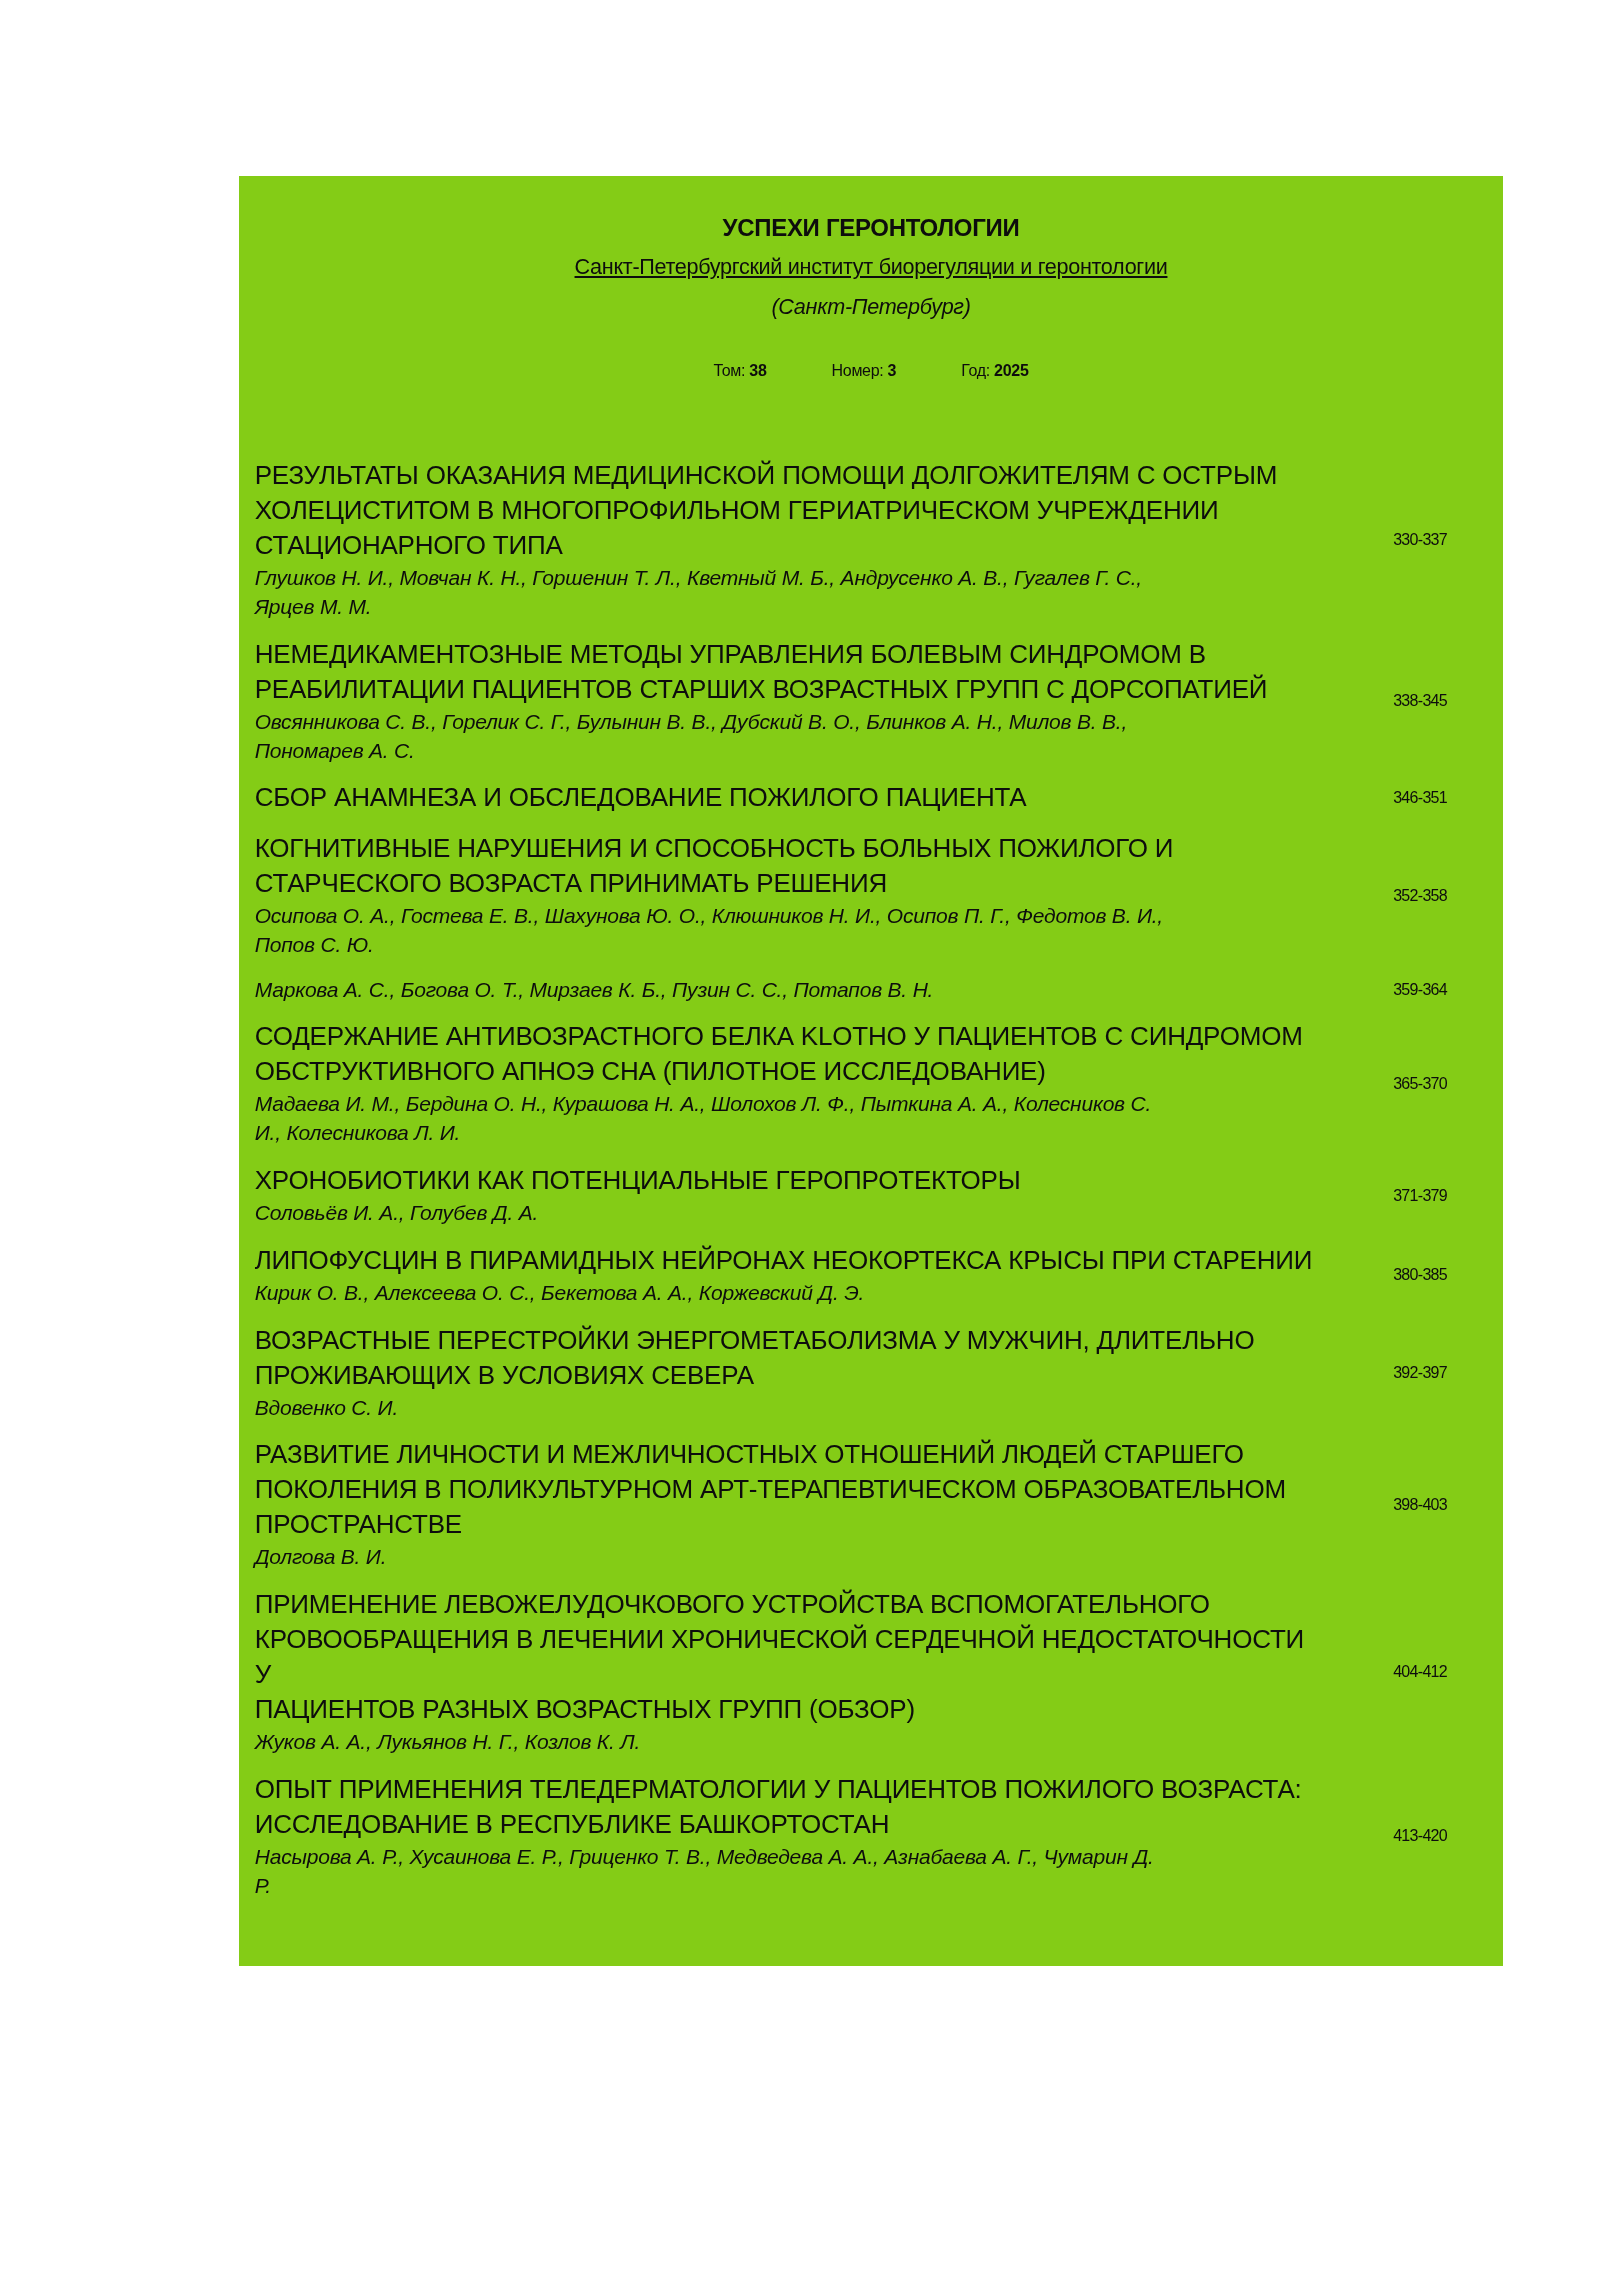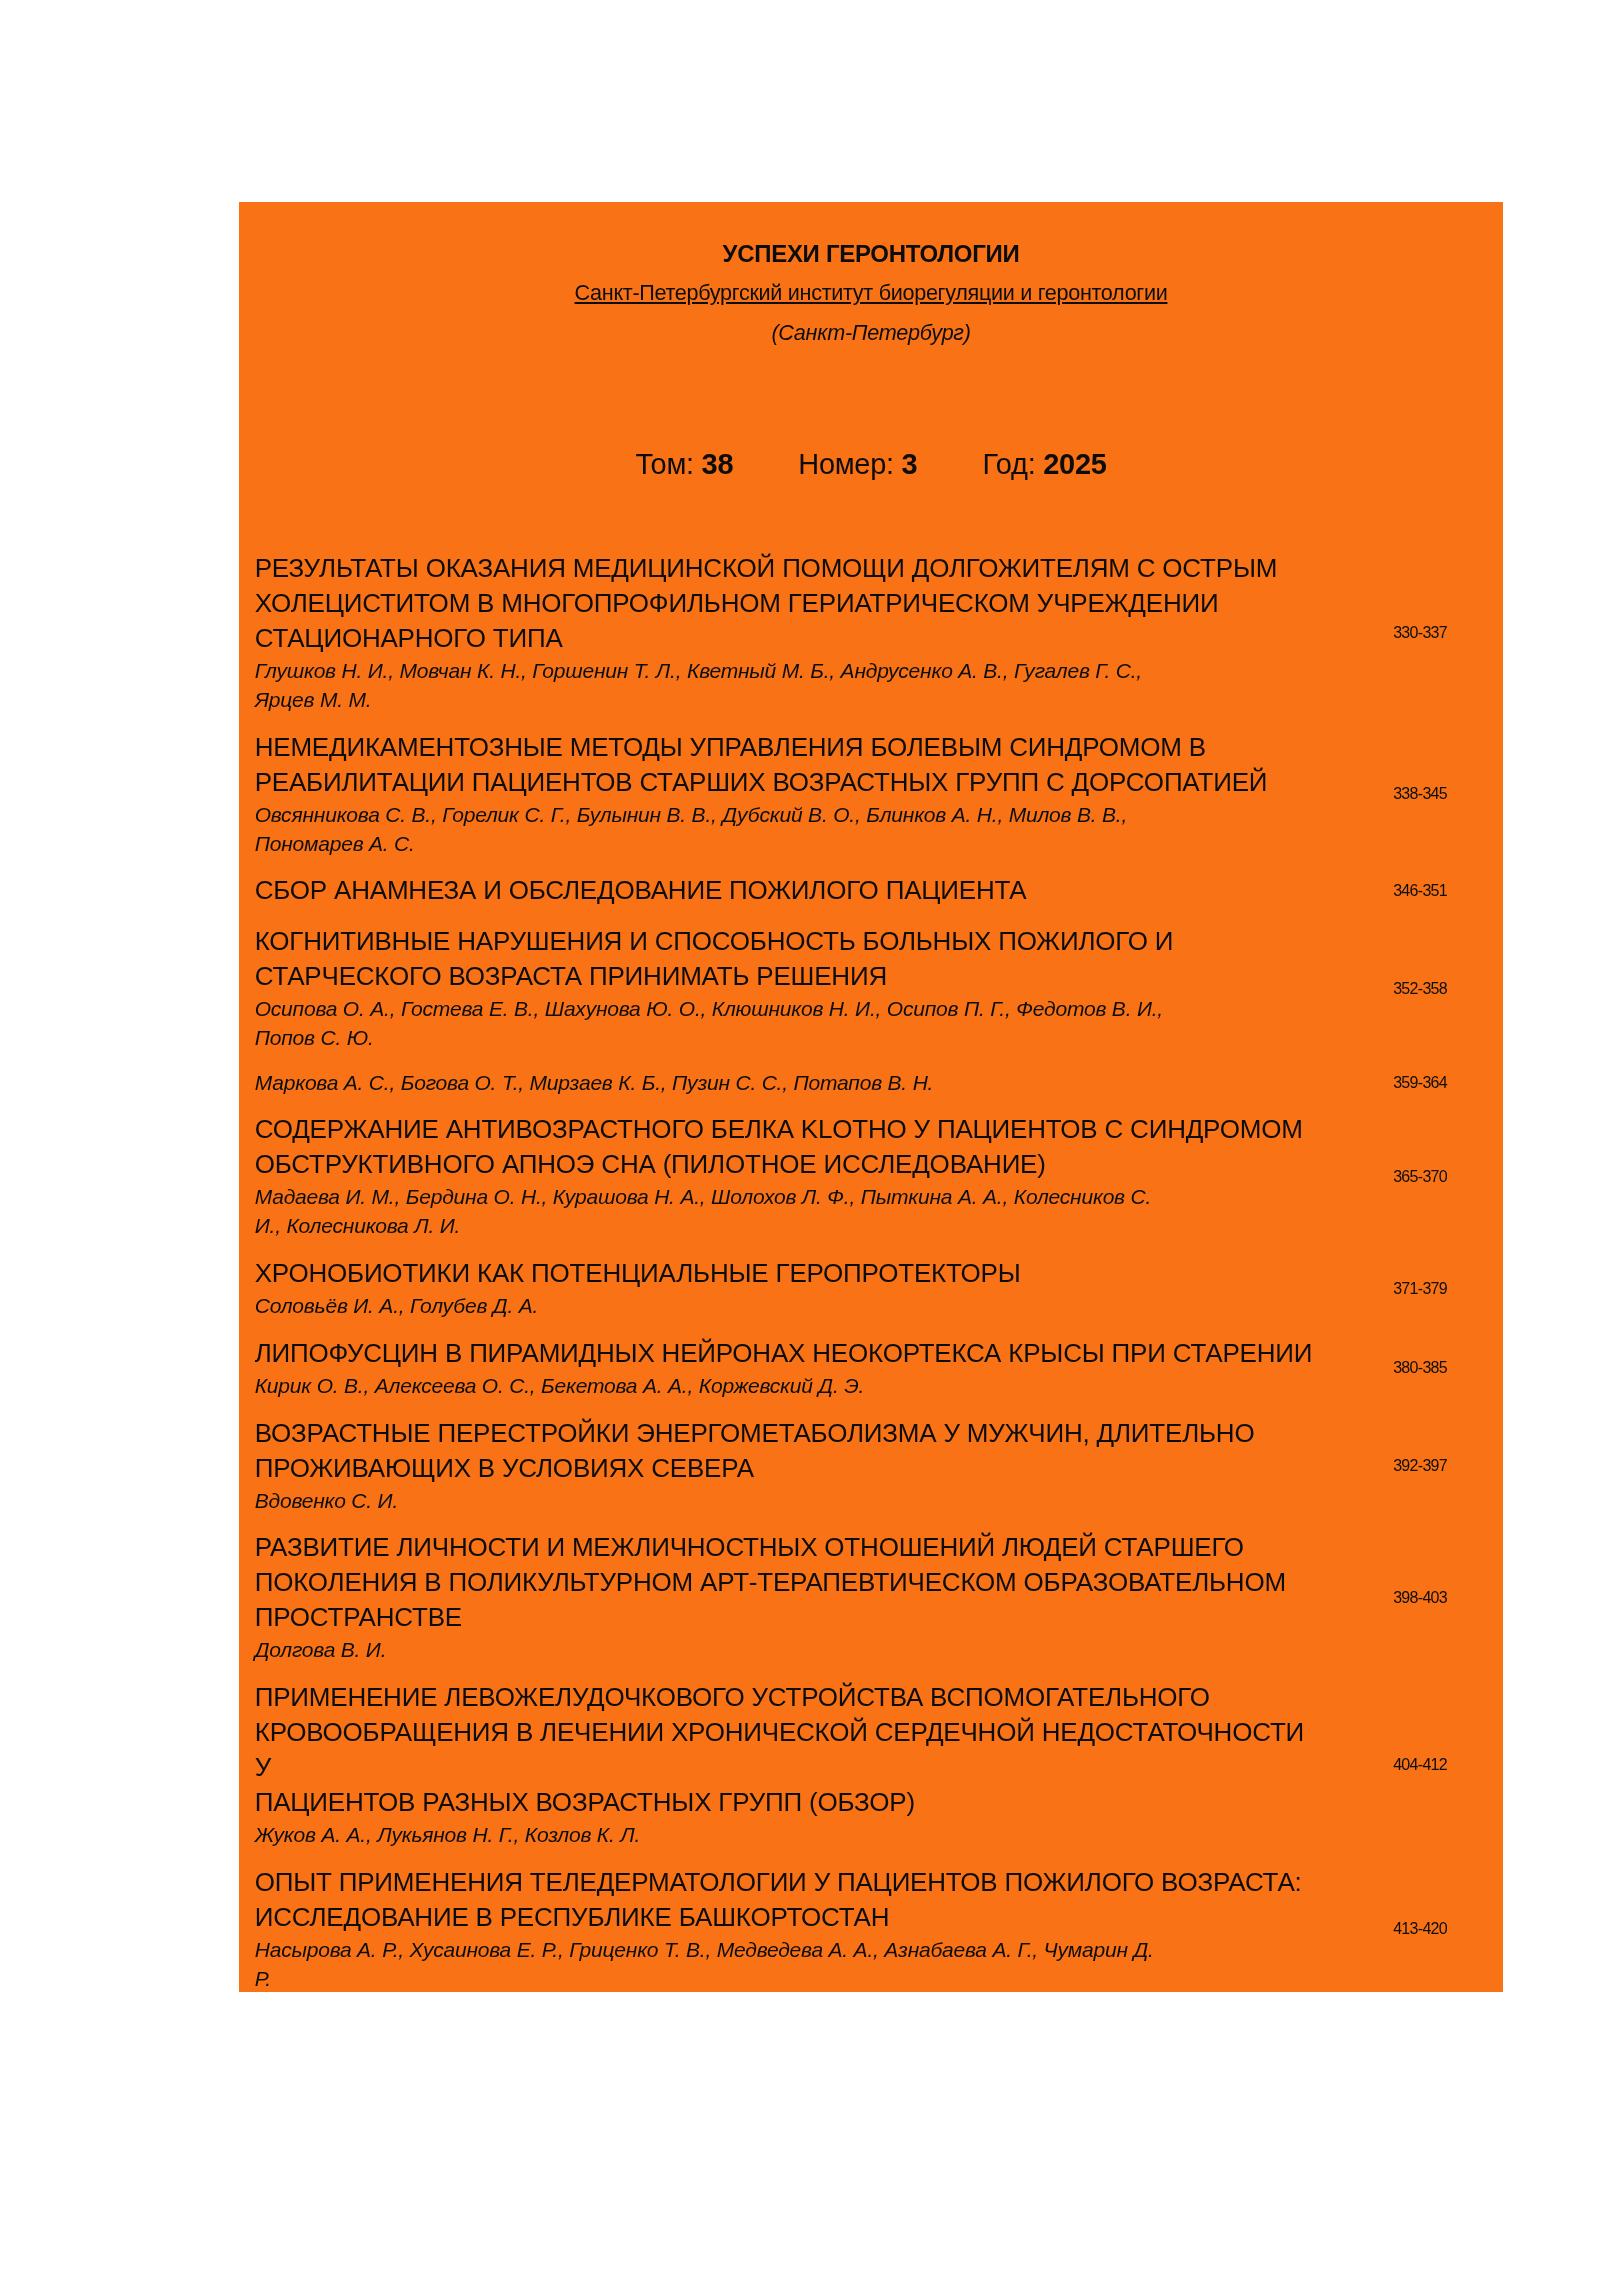--- a/index.html
+++ b/index.html
@@ -11,24 +11,24 @@
     width: 1623px;
     height: 2295px;
     position: relative;
     font-family: "Liberation Sans", "DejaVu Sans", sans-serif;
     color: #0d0d0d;
     -webkit-font-smoothing: antialiased;
   }
   .panel {
     position: absolute;
     left: 239px;
-    top: 202px;
+    top: 176px;
     width: 1264px;
     height: 1790px;
-    background: #f97316;
+    background: #84cc16;
     box-sizing: border-box;
     padding: 33px 56px 26px 15.7px;
     overflow: hidden;
   }
   .masthead {
     margin-left: -15.7px;
     margin-right: -56px;
     text-align: center;
   }
   .j-title {
@@ -43,22 +43,22 @@
     line-height: 39px;
     text-decoration: underline;
   }
   .j-city {
     font-size: 21.6px;
     font-style: italic;
     letter-spacing: -0.3px;
     line-height: 41px;
   }
   .vol-line {
-    margin-top: 96px;
-    font-size: 29px;
+    margin-top: 29px;
+    font-size: 16px;
     letter-spacing: -0.3px;
     line-height: 30px;
   }
   .vgroup { white-space: nowrap; }
   .vgroup + .vgroup { margin-left: 65px; }
   .vgroup b { font-weight: 700; }
 
   .articles {
     margin-top: 72px;
   }

